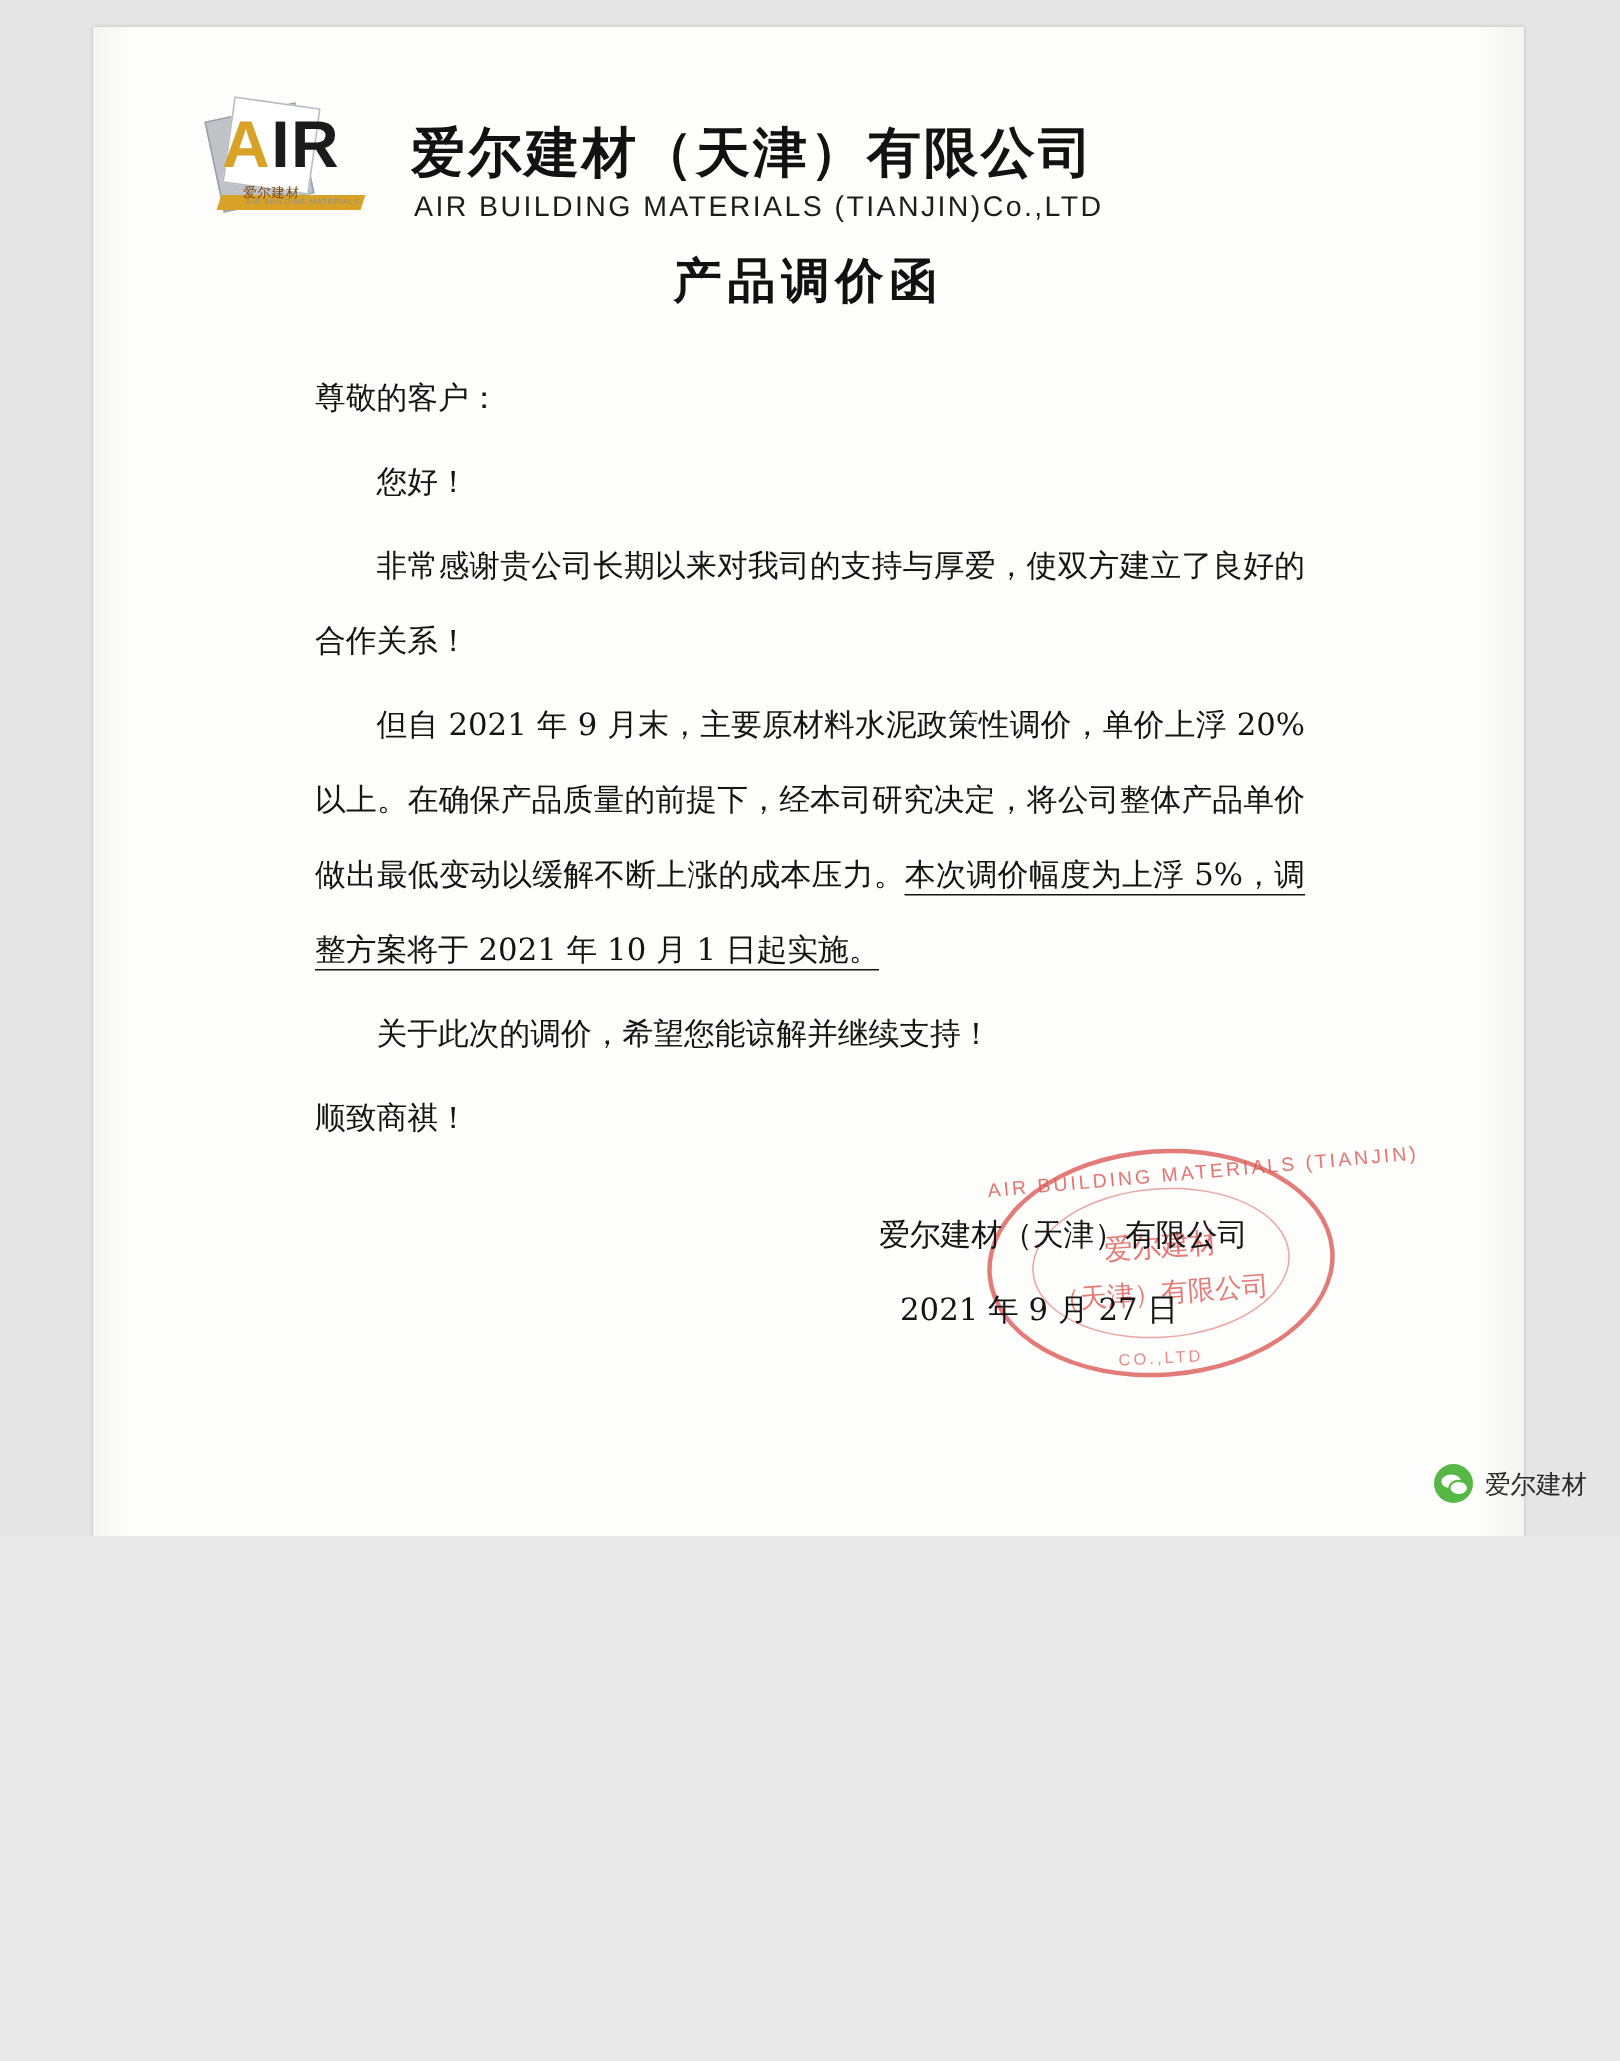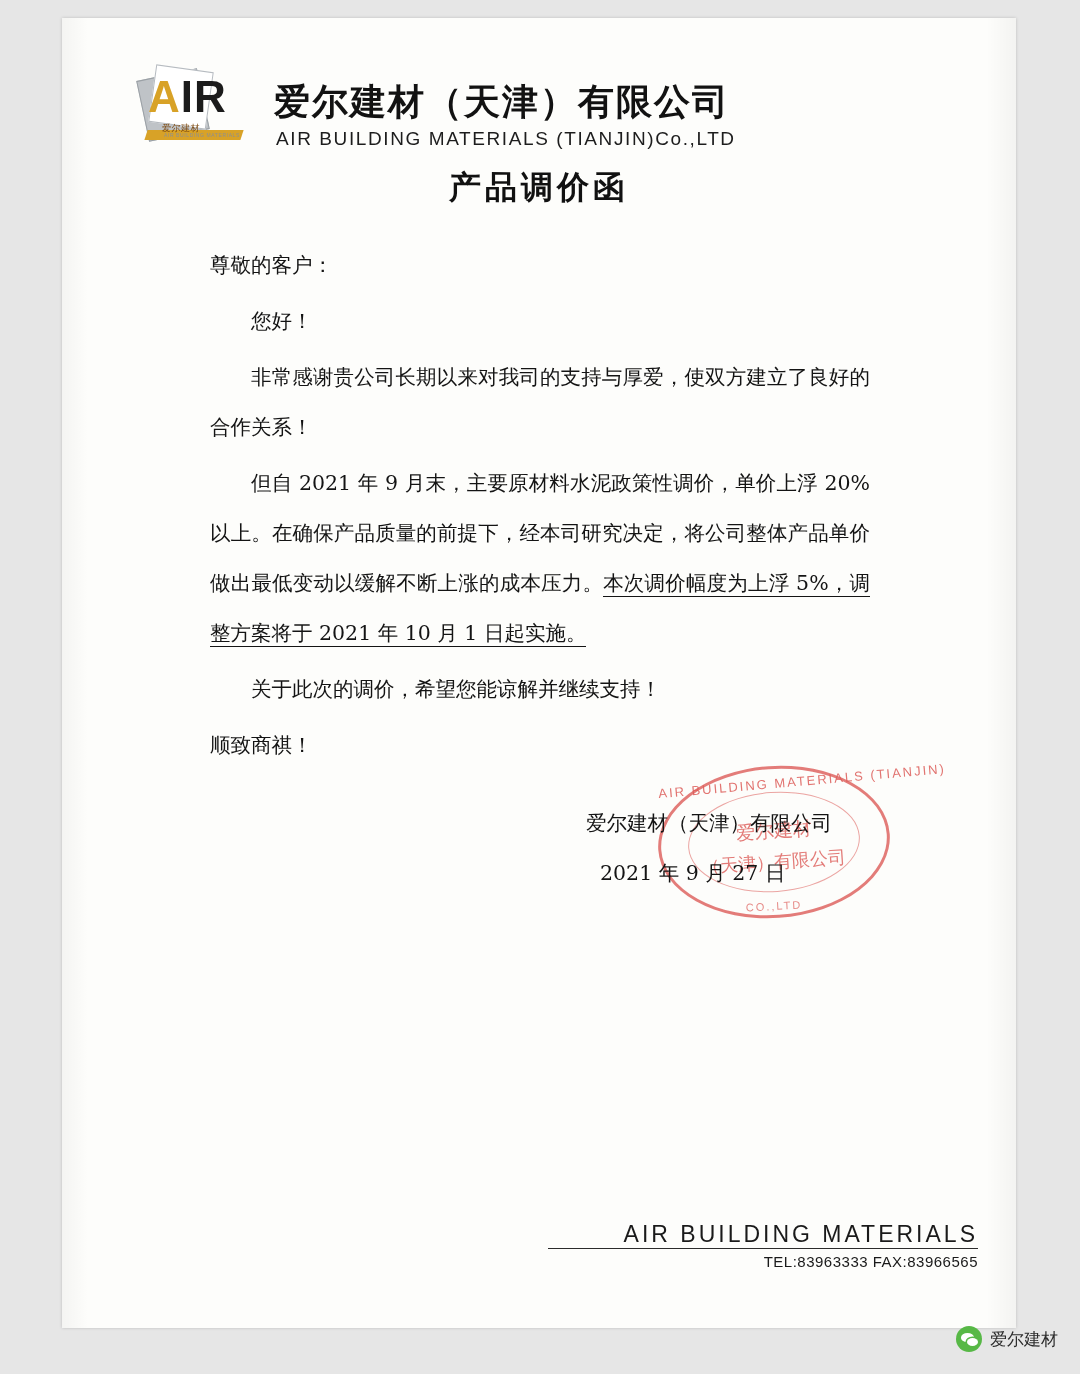--- a/index.html
+++ b/index.html
@@ -4,21 +4,21 @@
 <style>
   html, body {
     margin: 0;
     padding: 0;
     background: #e9e9e9;
     font-family: "Liberation Serif", "DejaVu Serif", serif;
   }
   #page {
     position: relative;
     width: 1080px;
-    height: 1374px;
+    height: 1024px;
     background: #e6e6e6;
     overflow: hidden;
   }
   
   .sheet {
     position: absolute;
     left: 62px;
     top: 18px;
     width: 954px;
     height: 1310px;

